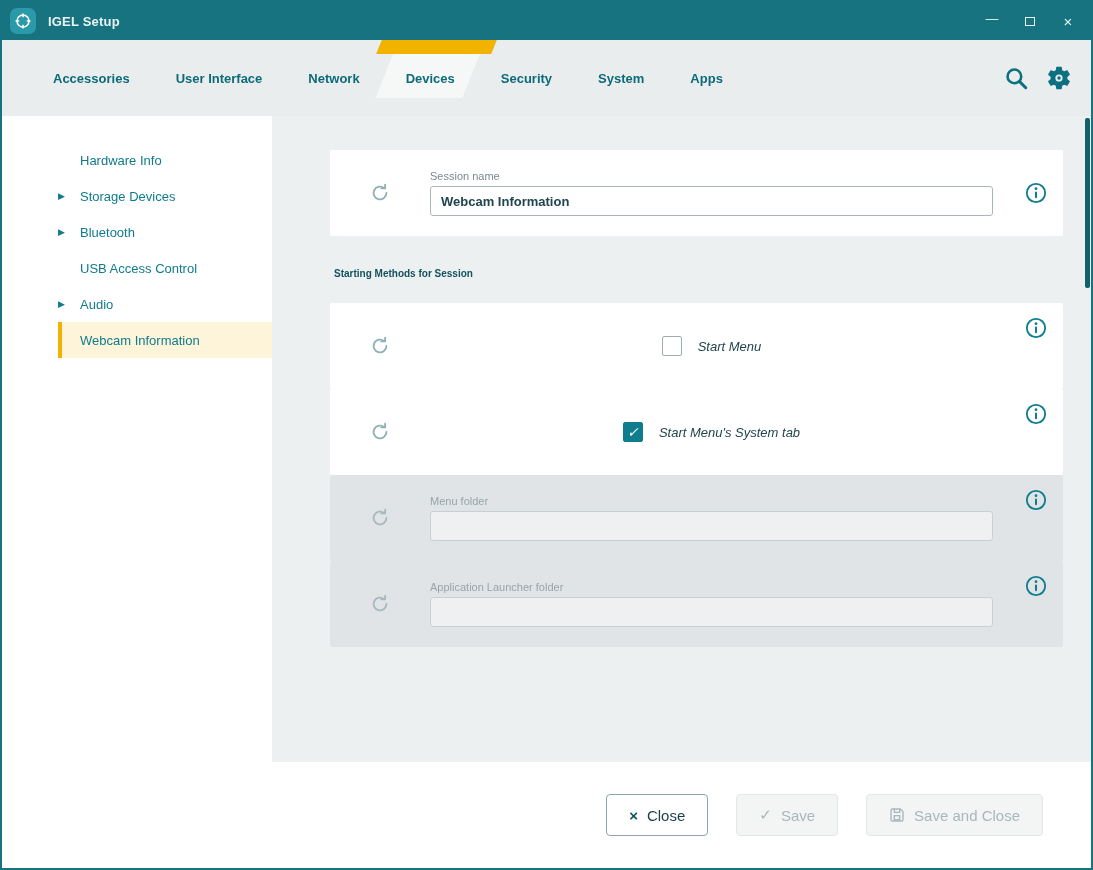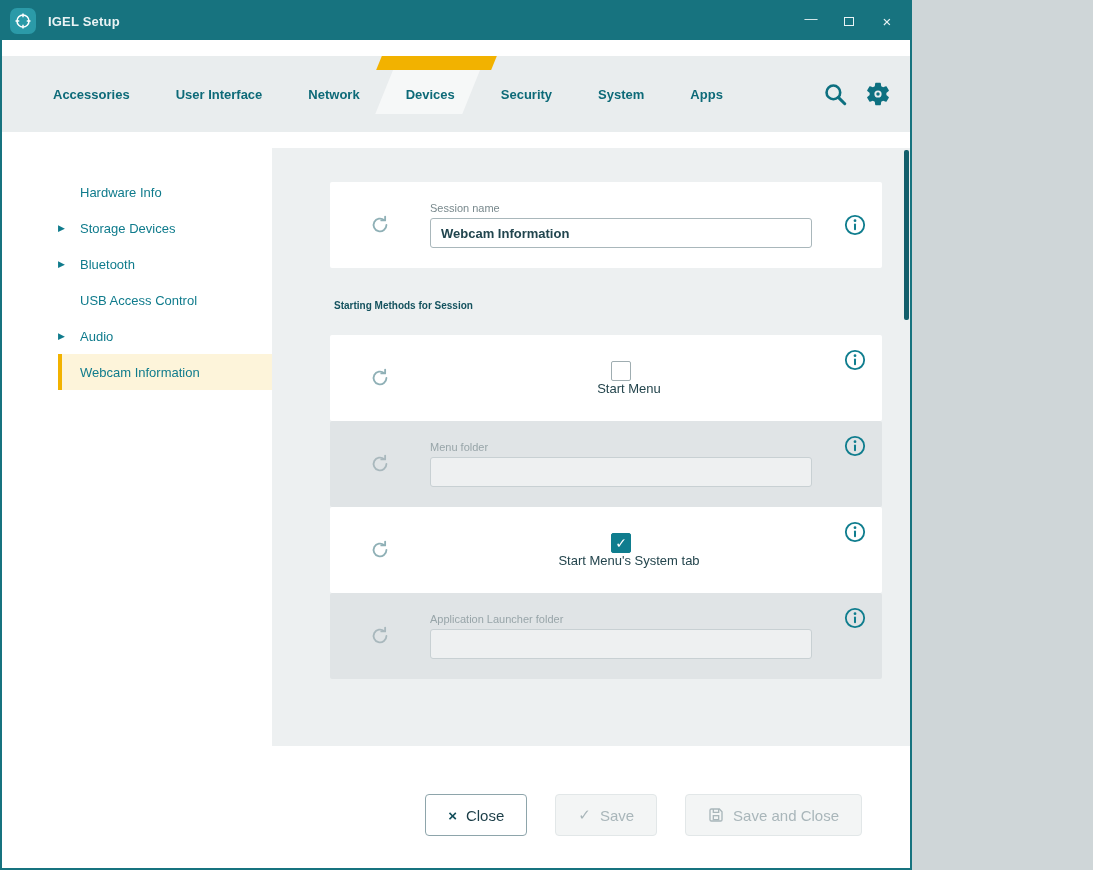--- a/index.html
+++ b/index.html
@@ -1,25 +1,24 @@
 <!DOCTYPE html>
 <html><head>
 <meta charset="utf-8">
 <style>
   html,body { margin:0; padding:0; background:#cfd6d8; font-family:"Liberation Sans", sans-serif; }
   * { box-sizing:border-box; }
 
   .window {
-    width:912px; height:870px;
+    width:1093px; height:870px;
     border:2px solid #17737f;
     background:#ffffff;
     display:flex; flex-direction:column;
     overflow:hidden;
     position:relative;
-    gap:16px;
   }
 
   
   .titlebar {
     height:38px; background:#17737f; flex:0 0 38px;
     display:flex; align-items:center; padding:0 8px;
   }
   .logo {
     width:26px; height:26px; border-radius:7px;
     background:#2b9aa8; display:flex; align-items:center; justify-content:center;
@@ -82,21 +81,21 @@
 
   
   .card {
     background:#ffffff; border-radius:2px; display:flex; align-items:center;
     min-height:86px; 
   }
   .card.disabled { background:#e0e4e6; }
   .reset-col { width:100px; flex:0 0 100px; display:flex; justify-content:center; color:#8fb0b6; }
   .card.disabled .reset-col { color:#a9b8bd; }
   .content-col { flex:1 1 auto; padding-right:16px; display:flex; flex-direction:column; justify-content:center; }
-  .content-col.row { flex-direction:column; align-items:center; }
+  .content-col.row { flex-direction:row; align-items:center;font-style:italic; }
   .info-col { width:54px; flex:0 0 54px; display:flex; justify-content:center; color:#0f7d8e; align-self:stretch; align-items:center; }
   .card.checkbox-card .info-col, .card.disabled .info-col { align-items:flex-start; padding-top:14px; }
 
   .field-label { font-size:11px; color:#79898d; margin-bottom:4px; }
   .card.disabled .field-label { color:#98a5a9; }
   .text-input {
     width:100%; height:30px; border:1px solid #a9b7bb; border-radius:3px;
     padding:0 10px; font-family:"Liberation Sans", sans-serif; font-size:13px;
     color:#21454e; font-weight:bold; background:#ffffff; outline:none;
   }
@@ -277,56 +276,56 @@
           <span class="icon-btn">
             <svg width="22" height="22" viewBox="0 0 24 24">
               <circle cx="12" cy="12" r="10" fill="none" stroke="currentColor" stroke-width="2"></circle>
               <circle cx="12" cy="7.3" r="1.5" fill="currentColor"></circle>
               <rect x="10.9" y="10.4" width="2.2" height="7.2" rx="1.1" fill="currentColor"></rect>
             </svg>
           </span>
         </div>
       </div>
 
+      <div class="card checkbox-card">
+        <div class="reset-col">
+          <span class="icon-btn">
+            <svg width="22" height="22" viewBox="0 0 24 24">
+              <path d="M19 12a7 7 0 1 1-2.4-5.3" fill="none" stroke="currentColor" stroke-width="2" stroke-linecap="round"></path>
+              <path d="M17.6 2.8v4.2h-4.2" fill="none" stroke="currentColor" stroke-width="2" stroke-linecap="round" stroke-linejoin="round"></path>
+            </svg>
+          </span>
+        </div>
+        <div class="content-col row">
+          <span class="checkbox checked"></span>
+          <span class="check-label">Start Menu's System tab</span>
+        </div>
+        <div class="info-col">
+          <span class="icon-btn">
+            <svg width="22" height="22" viewBox="0 0 24 24">
+              <circle cx="12" cy="12" r="10" fill="none" stroke="currentColor" stroke-width="2"></circle>
+              <circle cx="12" cy="7.3" r="1.5" fill="currentColor"></circle>
+              <rect x="10.9" y="10.4" width="2.2" height="7.2" rx="1.1" fill="currentColor"></rect>
+            </svg>
+          </span>
+        </div>
+      </div>
+
       <div class="card disabled">
         <div class="reset-col">
           <span class="icon-btn">
             <svg width="22" height="22" viewBox="0 0 24 24">
               <path d="M19 12a7 7 0 1 1-2.4-5.3" fill="none" stroke="currentColor" stroke-width="2" stroke-linecap="round"></path>
               <path d="M17.6 2.8v4.2h-4.2" fill="none" stroke="currentColor" stroke-width="2" stroke-linecap="round" stroke-linejoin="round"></path>
             </svg>
           </span>
         </div>
         <div class="content-col">
           <div class="field-label">Menu folder</div>
           <input class="text-input plain" type="text" disabled="" value="" style="">
-        </div>
-        <div class="info-col">
-          <span class="icon-btn">
-            <svg width="22" height="22" viewBox="0 0 24 24">
-              <circle cx="12" cy="12" r="10" fill="none" stroke="currentColor" stroke-width="2"></circle>
-              <circle cx="12" cy="7.3" r="1.5" fill="currentColor"></circle>
-              <rect x="10.9" y="10.4" width="2.2" height="7.2" rx="1.1" fill="currentColor"></rect>
-            </svg>
-          </span>
-        </div>
-      </div>
-
-      <div class="card checkbox-card">
-        <div class="reset-col">
-          <span class="icon-btn">
-            <svg width="22" height="22" viewBox="0 0 24 24">
-              <path d="M19 12a7 7 0 1 1-2.4-5.3" fill="none" stroke="currentColor" stroke-width="2" stroke-linecap="round"></path>
-              <path d="M17.6 2.8v4.2h-4.2" fill="none" stroke="currentColor" stroke-width="2" stroke-linecap="round" stroke-linejoin="round"></path>
-            </svg>
-          </span>
-        </div>
-        <div class="content-col row">
-          <span class="checkbox checked"></span>
-          <span class="check-label">Start Menu's System tab</span>
         </div>
         <div class="info-col">
           <span class="icon-btn">
             <svg width="22" height="22" viewBox="0 0 24 24">
               <circle cx="12" cy="12" r="10" fill="none" stroke="currentColor" stroke-width="2"></circle>
               <circle cx="12" cy="7.3" r="1.5" fill="currentColor"></circle>
               <rect x="10.9" y="10.4" width="2.2" height="7.2" rx="1.1" fill="currentColor"></rect>
             </svg>
           </span>
         </div>

